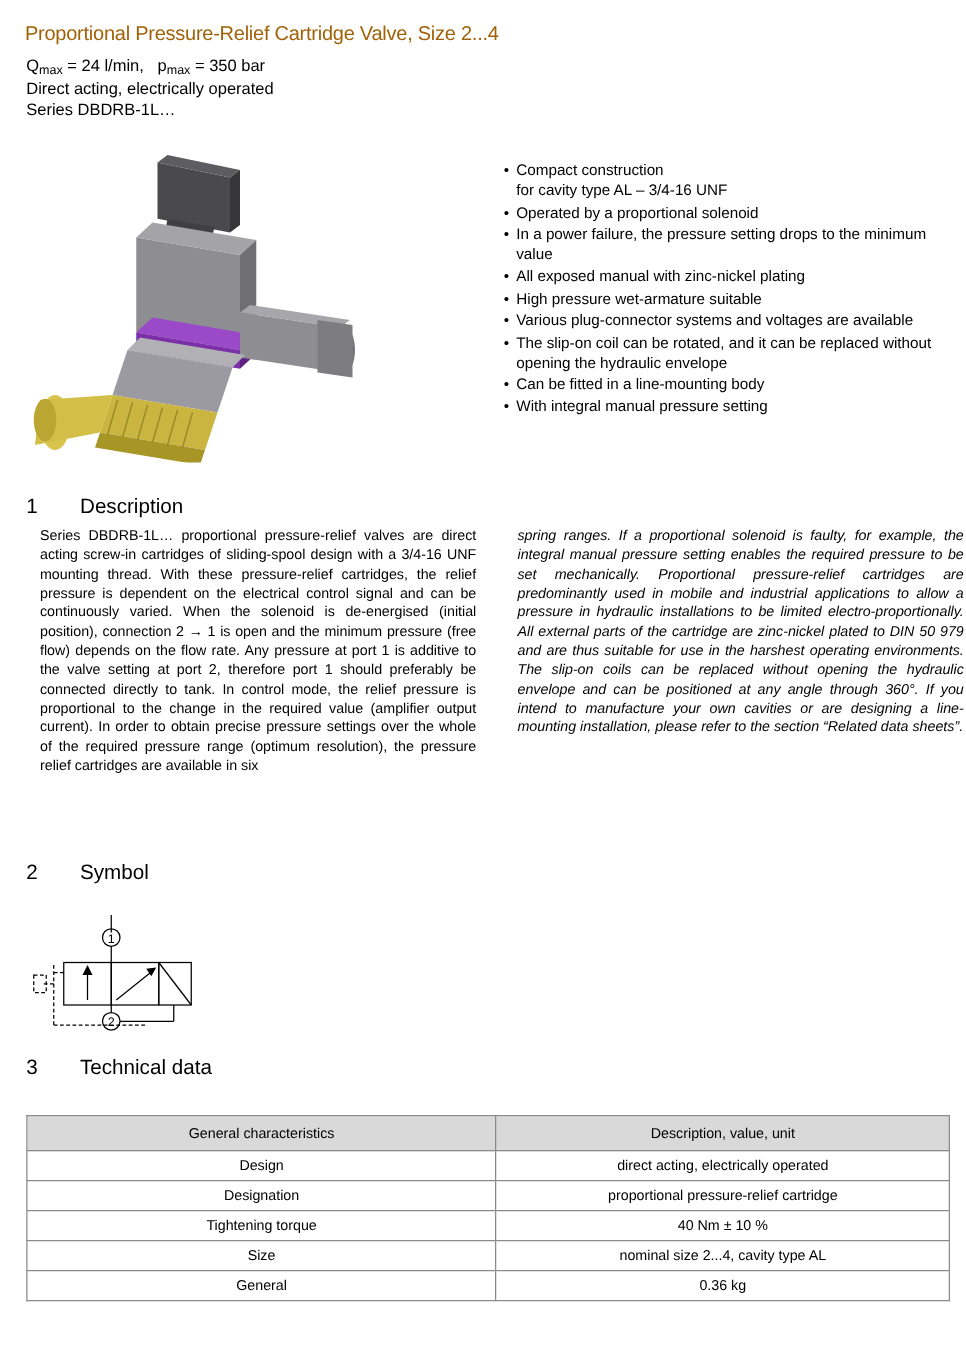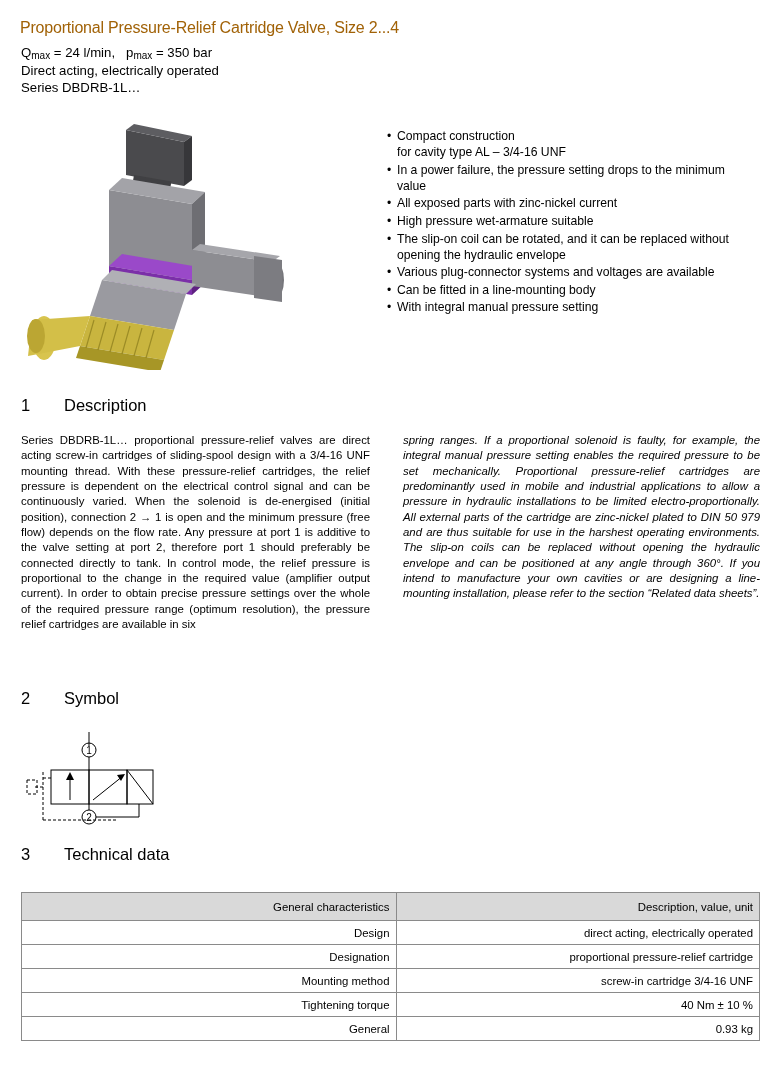--- a/index.html
+++ b/index.html
@@ -52,21 +52,21 @@
   .product-image {
     position: absolute;
     left: 14px;
     top: 120px;
     width: 300px;
     height: 250px;
   }
   
   .features {
     position: absolute;
-    left: 387px;
+    left: 403px;
     top: 128px;
     width: 360px;
     font-size: 12.2px;
     line-height: 1.32;
   }
   .features .feat {
     position: relative;
     padding-left: 10px;
     margin-bottom: 1.5px;
   }
@@ -94,24 +94,25 @@
     top: 0;
     white-space: nowrap;
   }
   #sec1 { left: 21px; top: 396px; width: 300px; height: 22px; }
   #sec2 { left: 21px; top: 689px; width: 300px; height: 22px; }
   #sec3 { left: 21px; top: 845px; width: 300px; height: 22px; }
 
   
   .desc-col {
     position: absolute;
-    top: 433px;
+    top: 422px;
     font-size: 11.4px;
     line-height: 1.345;
     text-align: justify;
+    margin-left: 11px;
   }
   #desc-left { left: 21px; width: 349px; }
   #desc-right { left: 403px; width: 357px; font-style: italic; }
 
   
   .symbol-wrap {
     position: absolute;
     left: 21px;
     top: 728px;
     width: 260px;
@@ -122,21 +123,21 @@
     position: absolute;
     left: 21px;
     top: 892px;
     width: 739px;
     border-collapse: collapse;
     font-size: 11.4px;
   }
   .tech-table th, .tech-table td {
     border: 1px solid #8a8a8a;
     padding: 4px 6px 4px 7px;
-    text-align: right;
+    text-align: center;
     font-weight: normal;
     vertical-align: middle;
     height: 15px;
   }
   .tech-table th {
     background: #d9d9d9;
     font-size: 11.4px;
     height: 19px;
   }
   .tech-table td.c1, .tech-table th.c1 { width: 371px; }
@@ -202,25 +203,26 @@
         </g>
         <ellipse cx="30" cy="218" rx="12" ry="22" fill="#d8c44e"></ellipse>
         <polygon points="18,200 76,196 66,226 14,236" fill="#d3bf48"></polygon>
         <ellipse cx="22" cy="216" rx="9" ry="17" fill="#bba633"></ellipse>
       </g>
     </svg>
   </div>
 
   <div class="features">
     <div class="feat"><span>Compact construction<br>for cavity type AL – 3/4-16 UNF</span></div>
+    <div class="feat"><span>Operated by a proportional solenoid</span></div>
     <div class="feat"><span>In a power failure, the pressure setting drops to the minimum value</span></div>
-    <div class="feat"><span>All exposed parts with zinc-nickel current</span></div>
+    <div class="feat"><span>All exposed manual with zinc-nickel plating</span></div>
     <div class="feat"><span>High pressure wet-armature suitable</span></div>
+    <div class="feat"><span>Various plug-connector systems and voltages are available</span></div>
     <div class="feat"><span>The slip-on coil can be rotated, and it can be replaced without opening the hydraulic envelope</span></div>
-    <div class="feat"><span>Various plug-connector systems and voltages are available</span></div>
     <div class="feat"><span>Can be fitted in a line-mounting body</span></div>
     <div class="feat"><span>With integral manual pressure setting</span></div>
   </div>
 
   <div class="sec-head" id="sec1">
     <span class="num">1</span>
     <span class="txt">Description</span>
   </div>
 
   <div class="desc-col" id="desc-left">Series DBDRB-1L… proportional pressure-relief valves are direct acting screw-in cartridges of sliding-spool design with a 3/4-16 UNF mounting thread. With these pressure-relief cartridges, the relief pressure is dependent on the electrical control signal and can be continuously varied. When the solenoid is de-energised (initial position), connection 2 → 1 is open and the minimum pressure (free flow) depends on the flow rate. Any pressure at port 1 is additive to the valve setting at port 2, therefore port 1 should preferably be connected directly to tank. In control mode, the relief pressure is proportional to the change in the required value (amplifier output current). In order to obtain precise pressure settings over the whole of the required pressure range (optimum resolution), the pressure relief cartridges are available in six</div>
@@ -280,27 +282,27 @@
     <tbody>
       <tr>
         <td class="c1">Design</td>
         <td class="c2">direct acting, electrically operated</td>
       </tr>
       <tr>
         <td class="c1">Designation</td>
         <td class="c2">proportional pressure-relief cartridge</td>
       </tr>
       <tr>
-        <td class="c1">Mounting method</td>
-        <td class="c2">screw-in cartridge 3/4-16 UNF</td>
-      </tr>
-      <tr>
         <td class="c1">Tightening torque</td>
         <td class="c2">40 Nm  ± 10 %</td>
       </tr>
       <tr>
+        <td class="c1">Size</td>
+        <td class="c2">nominal size 2...4, cavity type AL</td>
+      </tr>
+      <tr>
         <td class="c1">General</td>
-        <td class="c2">0.93 kg</td>
+        <td class="c2">0.36 kg</td>
       </tr>
     </tbody>
   </table>
 
 </div>
 
 </body></html>

